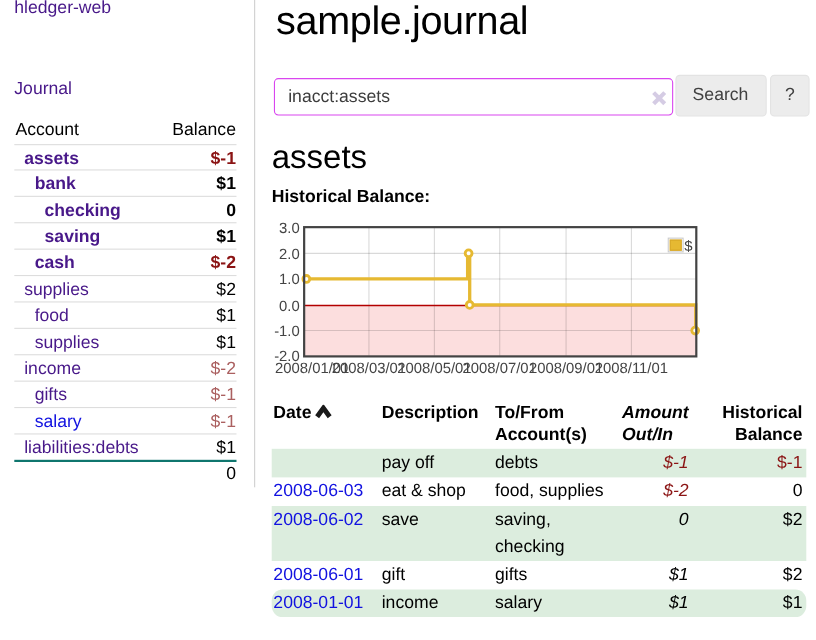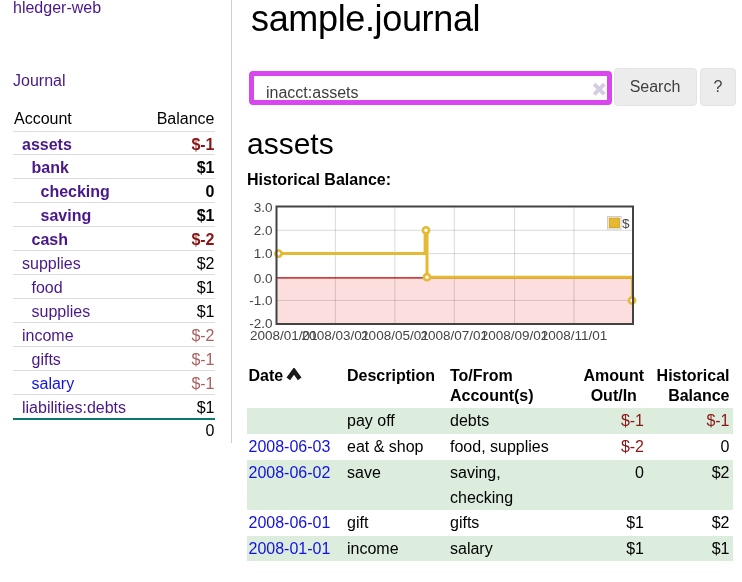--- a/index.html
+++ b/index.html
@@ -17,31 +17,31 @@
 #vline { left:230.5px; top:0; width:1.2px; height:443px; background:#cfcfcf; }
 #sbtable { left:12.5px; top:130.5px; width:202.5px; border-top:1px solid #ddd; }
 .srow { position:relative; height:23.93px; border-bottom:1px solid #ddd;
   line-height:26px; white-space:nowrap; }
 .srow .amt { position:absolute; right:0.5px; top:0; }
 .srow .nm { position:absolute; top:0; }
 .L1 { left:9.5px; } .L2 { left:19px; } .L3 { left:28px; }
 
 
 #sinput { left:249px; top:71px; width:363px; height:33.5px;
-  border:5px solid #d946ef; border-radius:4px; line-height:34.5px;
+  border:1px solid #d946ef; border-radius:4px; line-height:34.5px;
   padding-left:12px; color:#3c3c3c; }
 .btn { background:#ececec; border:1px solid #e3e3e3; border-radius:4px;
   top:67.5px; height:38.5px; text-align:center; line-height:36.5px; color:#404040; }
 
 
 .rrow { position:absolute; left:247px; width:486px; }
 .green { background:#dcedde; }
 .rc { position:absolute; top:0; line-height:26px; white-space:nowrap; }
 .c1 { left:1.5px; } .c2 { left:100px; } .c3 { left:203px; }
-.c4 { right:89px; text-align:center; } .c5 { right:3.5px; text-align:right; }
+.c4 { right:107px; text-align:left;font-style:italic; } .c5 { right:3.5px; text-align:right; }
 .hdr { font-weight:bold; line-height:20px; }
 </style>
 </head>
 <body>
 
 <div class="abs" id="vline"></div>
 <a class="abs purple" style="left:13px; top:-1px;">hledger-web</a>
 <a class="abs purple" style="left:13px; top:71.5px;">Journal</a>
 <div class="abs" style="left:14px; top:110px;">Account</div>
 <div class="abs" style="right:527.5px; top:110px;">Balance</div>
@@ -193,19 +193,19 @@
   <span class="rc c4">0</span>
     <span class="rc c5">$2</span>
 </div>
 <div class="abs rrow" style="top:510px; height:25.5px;">
   <a class="rc c1 blue">2008-06-01</a>
     <span class="rc c2">gift</span>
   <span class="rc c3">gifts</span>
     <span class="rc c4">$1</span>
     <span class="rc c5">$2</span>
 </div>
-<div class="abs rrow green" style="top:535.5px; height:25.5px;">
+<div class="abs rrow green" style="top:535.5px; height:25.5px;border-radius:10px;">
   <a class="rc c1 blue">2008-01-01</a>
     <span class="rc c2">income</span>
   <span class="rc c3">salary</span>
     <span class="rc c4">$1</span>
     <span class="rc c5">$1</span>
 </div>
 
 </body></html>

